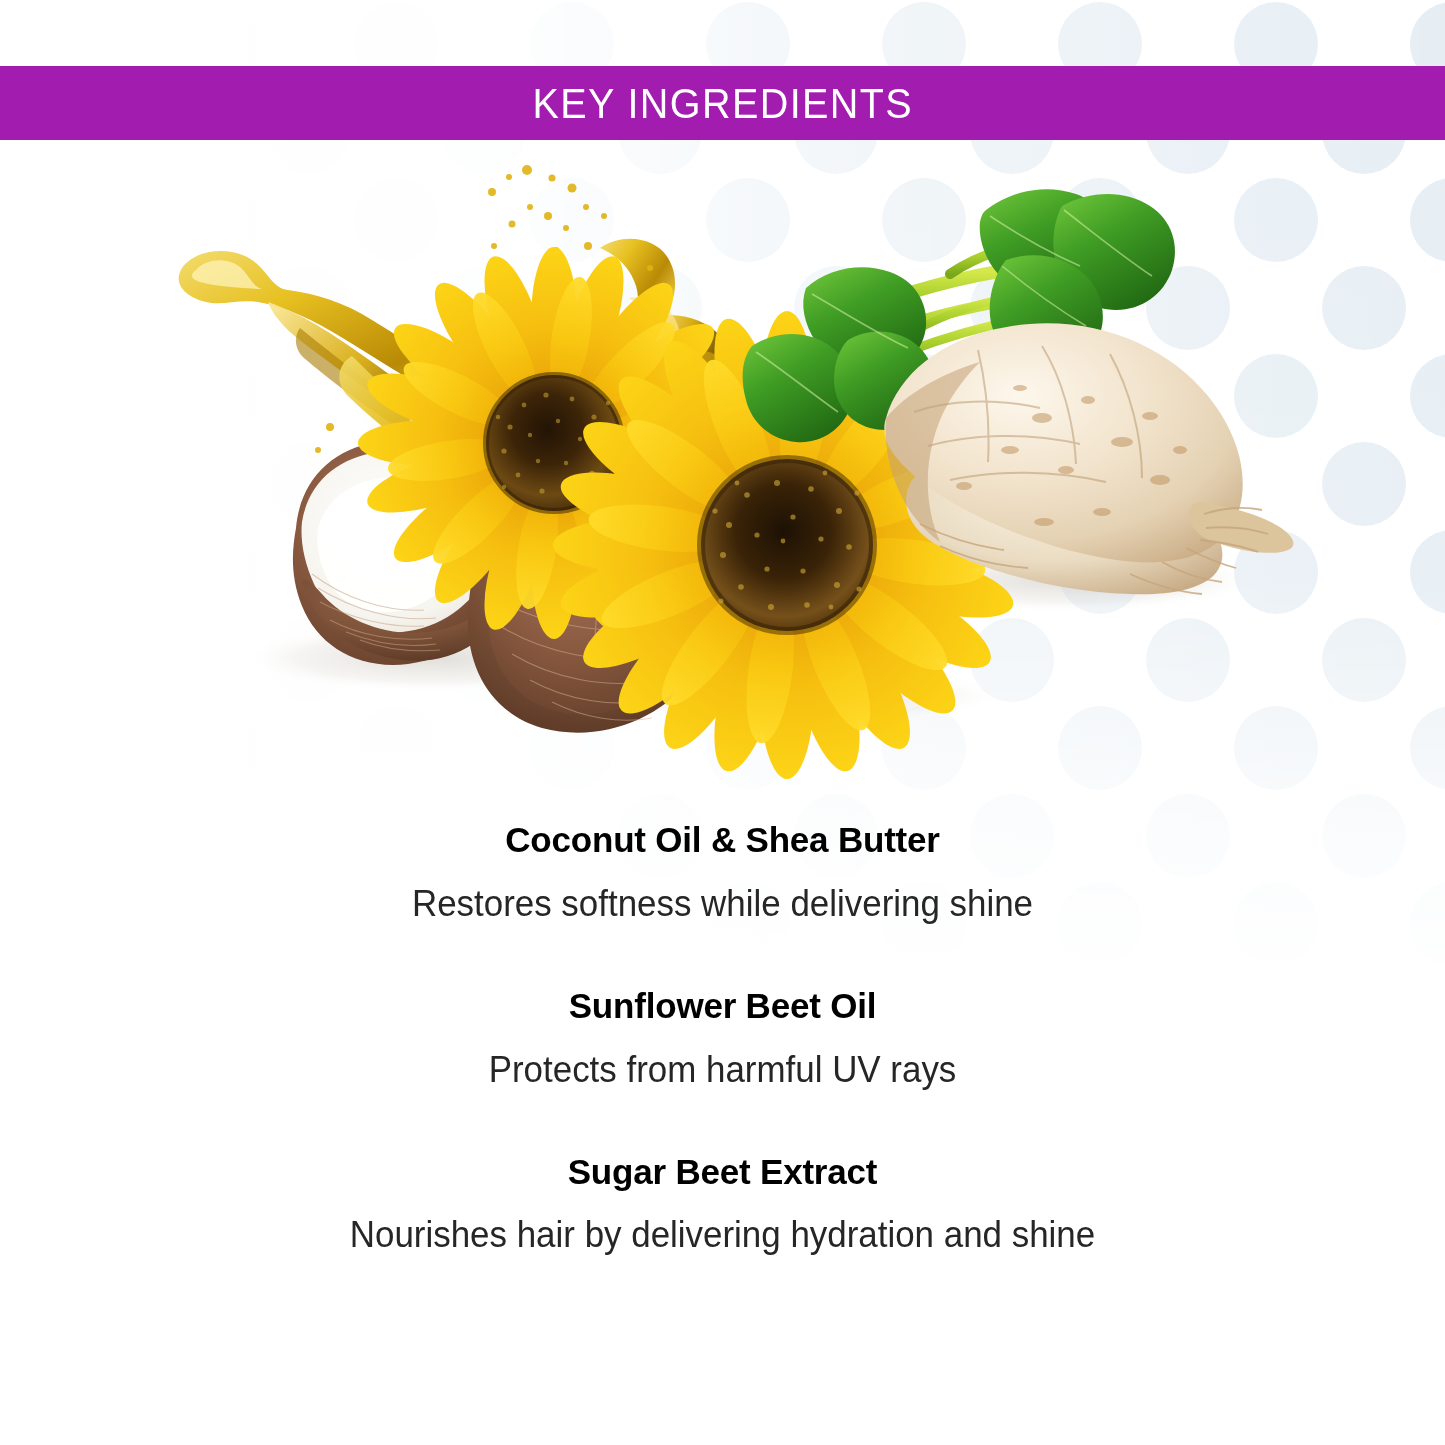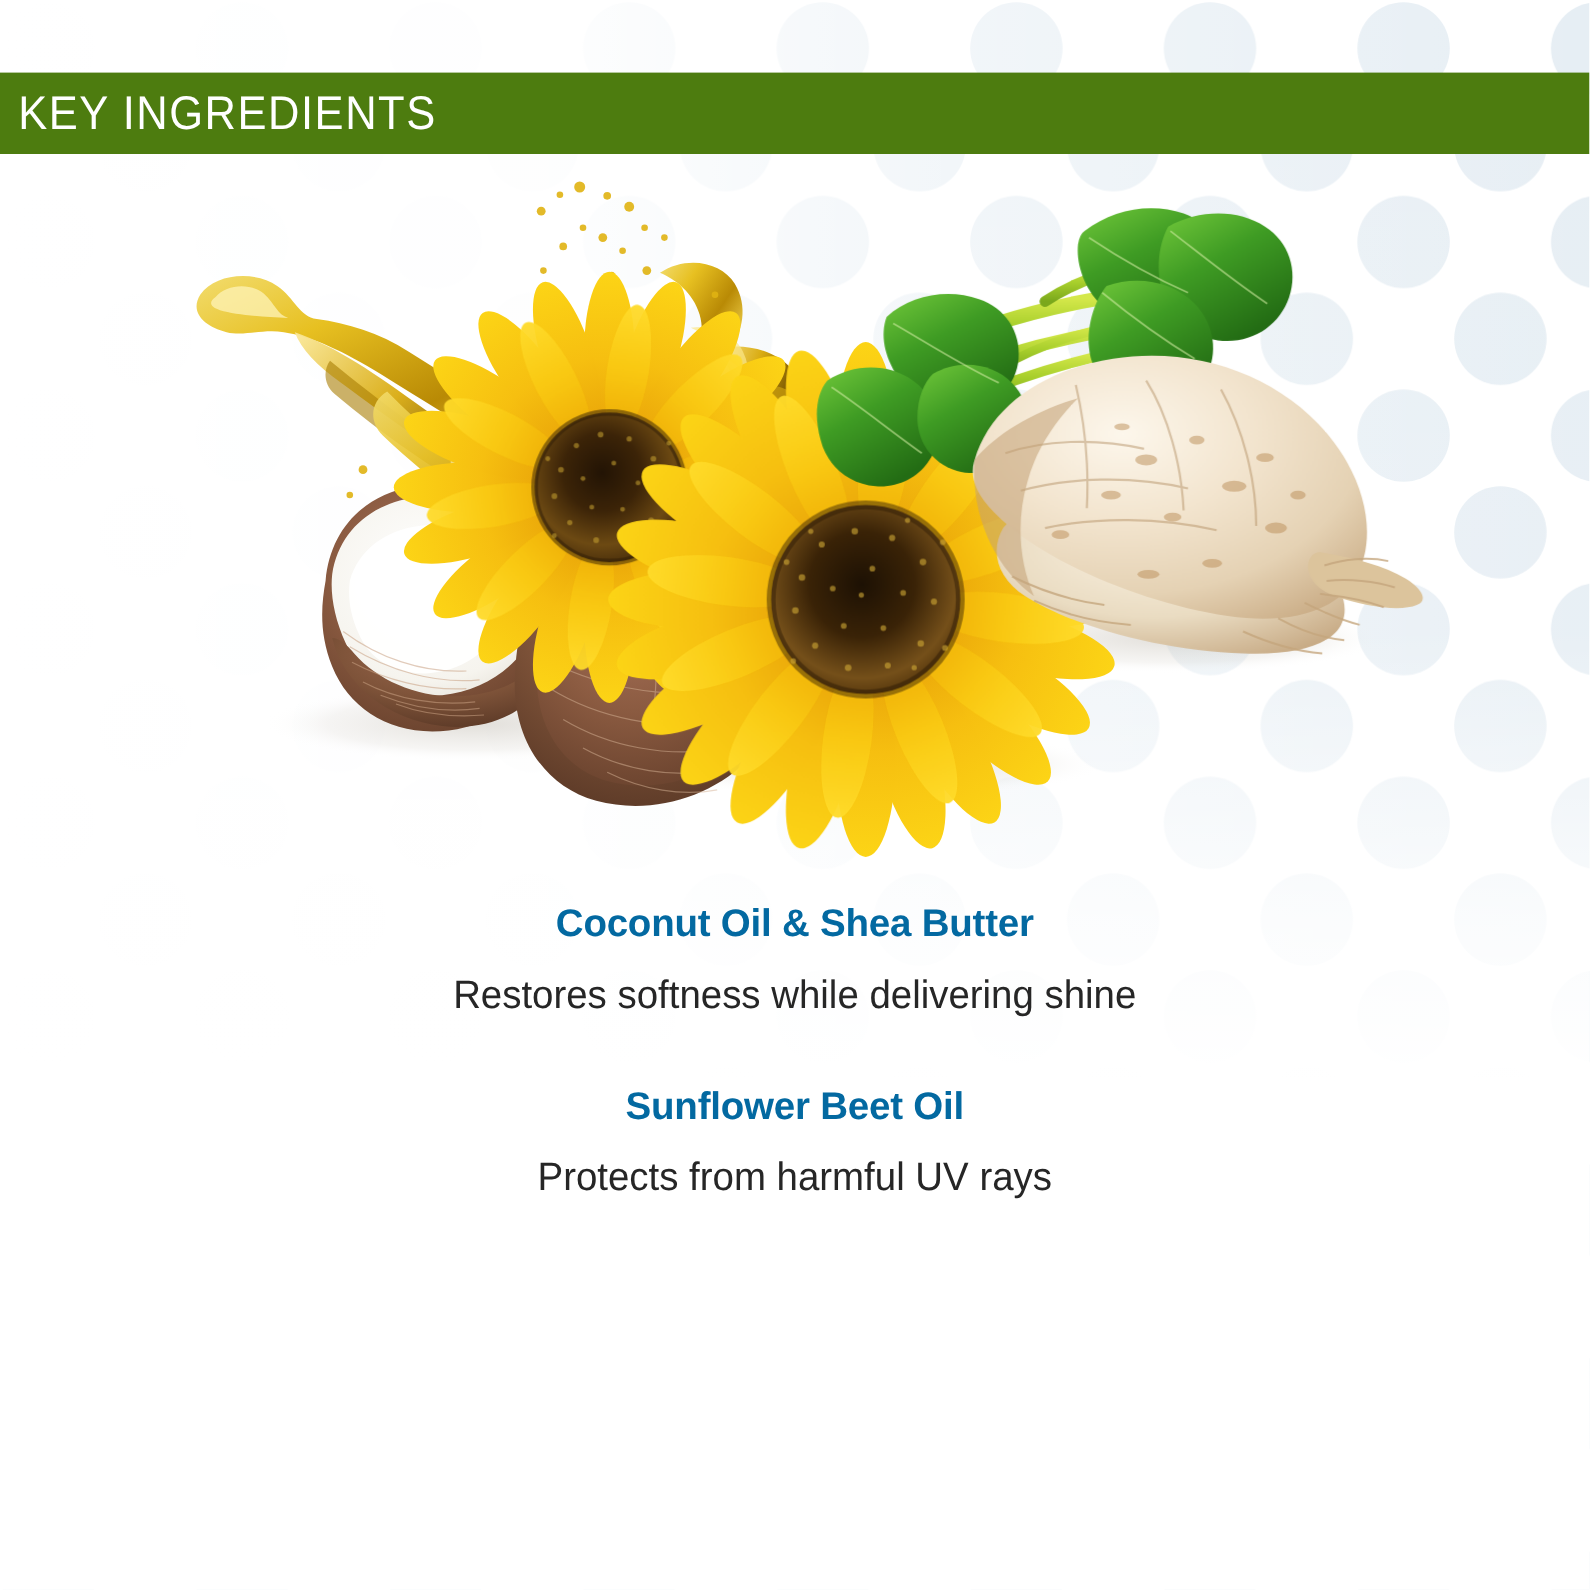--- a/index.html
+++ b/index.html
@@ -16,23 +16,23 @@
     position:absolute; inset:0;
     z-index:0;
     pointer-events:none;
   }
 
   
   .banner {
     position:absolute;
     left:0; top:66px;
     width:1445px; height:74px;
-    background:#4d7c0f;
+    background:#a21caf;
     z-index:5;
-    display:flex; align-items:center; 
+    display:flex; align-items:center; justify-content:center;
   }
   .banner-title {
     color:#ffffff;
     font-size:43px;
     font-weight:300;
     letter-spacing:1.5px;
     font-family:"Liberation Sans Narrow","Liberation Sans",sans-serif;
     transform:scaleX(0.92);
     white-space:nowrap;
   }
@@ -52,21 +52,21 @@
     left:0; top:818px;
     width:1445px;
     z-index:4;
     text-align:center;
   }
   .ing-block { margin-bottom:58px; }
   .ing-block:last-child { margin-bottom:0; }
   .ing-name {
     font-size:35px;
     font-weight:bold;
-    color:#0369a1;
+    color:#000000;
     letter-spacing:-0.2px;
     line-height:1.25;
     font-family:"Liberation Sans", sans-serif;
   }
   .ing-desc {
     font-size:36px;
     font-weight:300;
     color:#262626;
     margin-top:19px;
     letter-spacing:0px;
@@ -531,14 +531,18 @@
   <div class="ing-block">
     <div class="ing-name">Coconut Oil &amp; Shea Butter</div>
     <div class="ing-desc">Restores softness while delivering shine</div>
   </div>
 
   <div class="ing-block">
     <div class="ing-name">Sunflower Beet Oil</div>
     <div class="ing-desc">Protects from harmful UV rays</div>
   </div>
 
+  <div class="ing-block">
+    <div class="ing-name">Sugar Beet Extract</div>
+    <div class="ing-desc">Nourishes hair by delivering hydration and shine</div>
+  </div>
 
 </div>
 
 </body></html>

